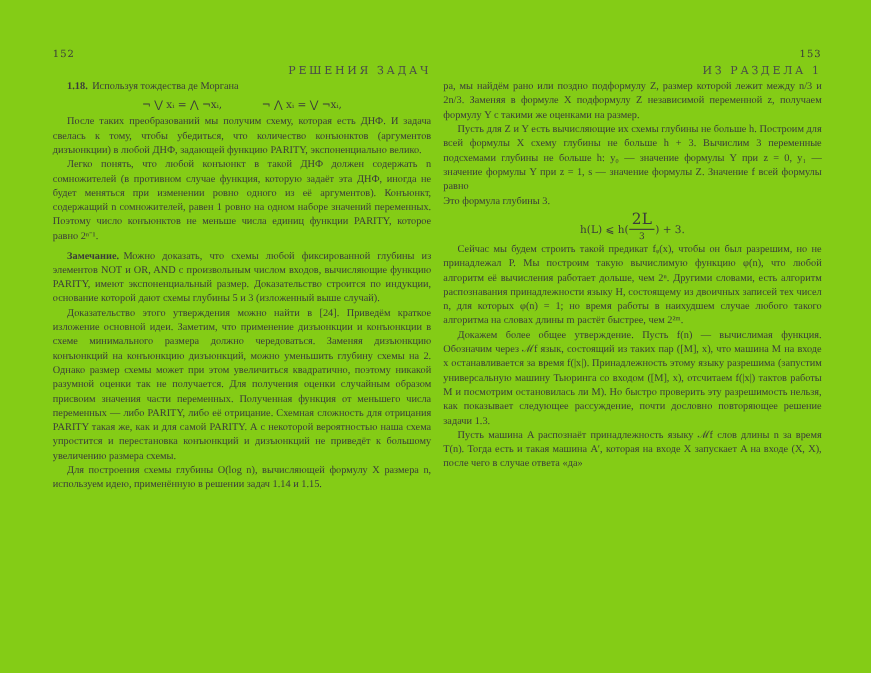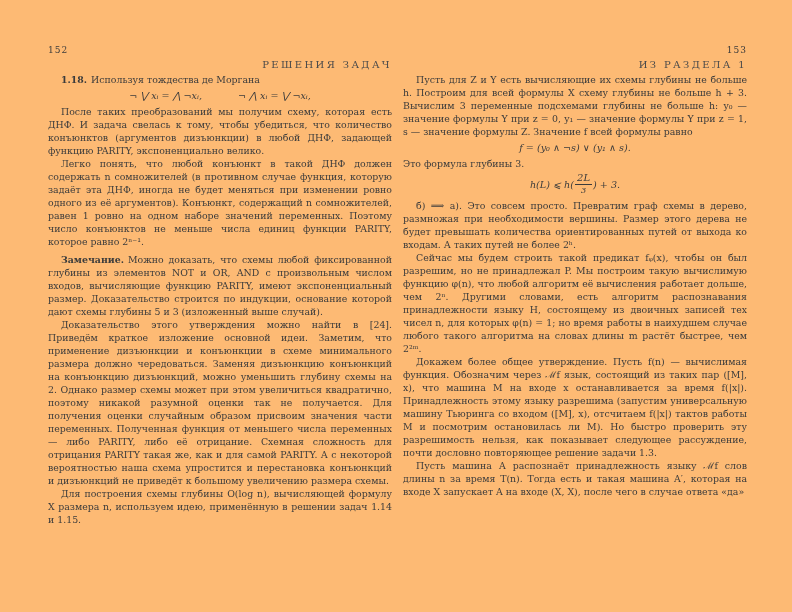--- a/index.html
+++ b/index.html
@@ -1,59 +1,58 @@
 <!DOCTYPE html>
 <html><head>
 <meta charset="utf-8">
 <style>
   html,body{margin:0;padding:0;}
   .spread{
     position:relative;
     width:792px;height:612px;
-    background:#fdba74;
+    background:#84cc16;
     font-family:"DejaVu Serif","Liberation Serif",serif;
     color:#3b3b3b;
     overflow:hidden;
   }
   .page{position:absolute;top:45px;}
   #pageL{left:48px;width:344px;}
   #pageR{left:403px;width:344px;}
   .pagehead{position:relative;height:12px;margin-bottom:16px;font-size:9px;}
   .pagehead .pnum{position:absolute;top:0;letter-spacing:1px;}
   #pageL .pnum{left:0;}
   #pageR .pnum{right:0;}
   .pagehead .ptitle{
     position:absolute;left:0;right:0;top:14px;
     text-align:right;
     font-size:10px;
     letter-spacing:2.4px;
     text-transform:uppercase;
     color:#4a4a4a;
   }
   .pbody{font-size:9.4px;line-height:13px;text-align:justify;}
-  p.para{margin:0;text-indent:13px;}
+  p.para{margin:0;text-indent:13px;font-family:Liberation Serif, serif;}
   p.noindent{text-indent:0;}
   p.vspace{margin-top:5px;}
   .blabel{font-weight:bold;margin-right:4px;}
   .formula{
     margin:3px 0;
     text-align:center;
     text-indent:0;
-    font-style:italic;
     font-size:9.6px;
   }
   .fgap{display:inline-block;width:36px;}
   .frac{
     display:inline-block;
     vertical-align:-0.55em;
     text-align:center;
     line-height:1;
     margin:0 1px;
   }
-  .frac .fnum{display:block;padding:0 2px 1px;border-bottom:0.8px solid #3b3b3b;font-size:10px;}
+  .frac .fnum{display:block;padding:0 2px 1px;border-bottom:0.8px solid #3b3b3b;font-size:14px;}
   .frac .fden{display:block;padding-top:1px;font-size:8.2px;}
 </style>
 </head>
 <body>
 
 <div class="spread">
 
   <div class="page" id="pageL">
     <div class="pagehead">
       <span class="pnum">152</span>
@@ -70,24 +69,23 @@
 
     </div>
   </div>
 
   <div class="page" id="pageR">
     <div class="pagehead">
       <span class="ptitle">из раздела 1</span>
       <span class="pnum">153</span>
     </div>
     <div class="pbody">
+      <p class="para noindent">ра, мы найдём рано или поздно подформулу Z, размер которой лежит между n/3 и 2n/3. Заменяя в формуле X подформулу Z независимой переменной z, получаем формулу Y с такими же оценками на размер.</p>
       <p class="para">Пусть для Z и Y есть вычисляющие их схемы глубины не больше h. Построим для всей формулы X схему глубины не больше h + 3. Вычислим 3 переменные подсхемами глубины не больше h: y₀ — значение формулы Y при z = 0, y₁ — значение формулы Y при z = 1, s — значение формулы Z. Значение f всей формулы равно</p>
-      <div class="formula">f = (y₀ ∧ ¬s) ∨ (y₁ ∧ s).</div>
       <p class="para noindent">Это формула глубины 3.</p>
       <div class="formula"><span>h(L) ⩽ h(</span><span class="frac"><span class="fnum">2L</span><span class="fden">3</span></span><span>) + 3.</span></div>
-      <p class="para vspace">б) ⟹ а). Это совсем просто. Превратим граф схемы в дерево, размножая при необходимости вершины. Размер этого дерева не будет превышать количества ориентированных путей от выхода ко входам. А таких путей не более 2ʰ.</p>
       <p class="para">Сейчас мы будем строить такой предикат fᵩ(x), чтобы он был разрешим, но не принадлежал P. Мы построим такую вычислимую функцию φ(n), что любой алгоритм её вычисления работает дольше, чем 2ⁿ. Другими словами, есть алгоритм распознавания принадлежности языку H, состоящему из двоичных записей тех чисел n, для которых φ(n) = 1; но время работы в наихудшем случае любого такого алгоритма на словах длины m растёт быстрее, чем 2²ᵐ.</p>
       <p class="para">Докажем более общее утверждение. Пусть f(n) — вычислимая функция. Обозначим через ℳf язык, состоящий из таких пар ([M], x), что машина M на входе x останавливается за время f(|x|). Принадлежность этому языку разрешима (запустим универсальную машину Тьюринга со входом ([M], x), отсчитаем f(|x|) тактов работы M и посмотрим остановилась ли M). Но быстро проверить эту разрешимость нельзя, как показывает следующее рассуждение, почти дословно повторяющее решение задачи 1.3.</p>
       <p class="para">Пусть машина A распознаёт принадлежность языку ℳf слов длины n за время T(n). Тогда есть и такая машина A′, которая на входе X запускает A на входе (X, X), после чего в случае ответа «да»</p>
     </div>
   </div>
 
 </div>
 
 </body></html>

